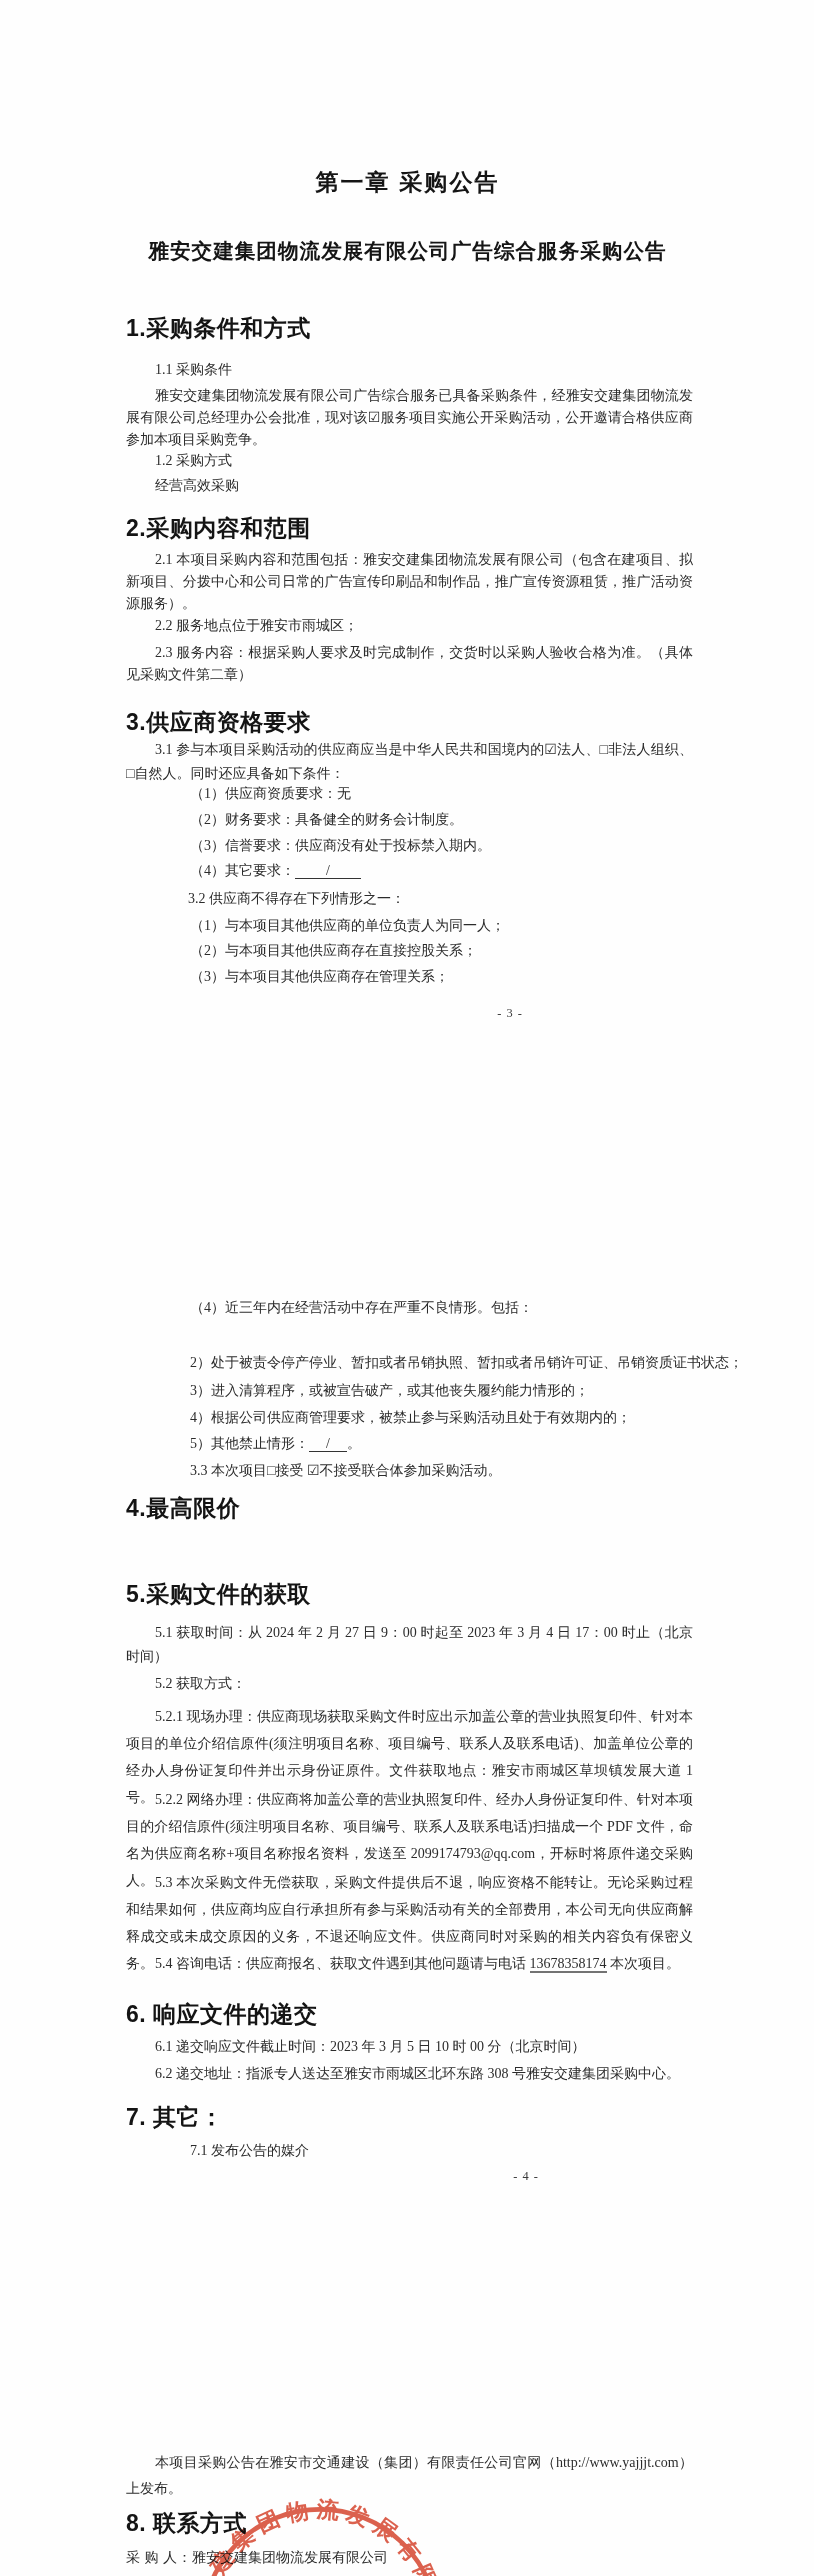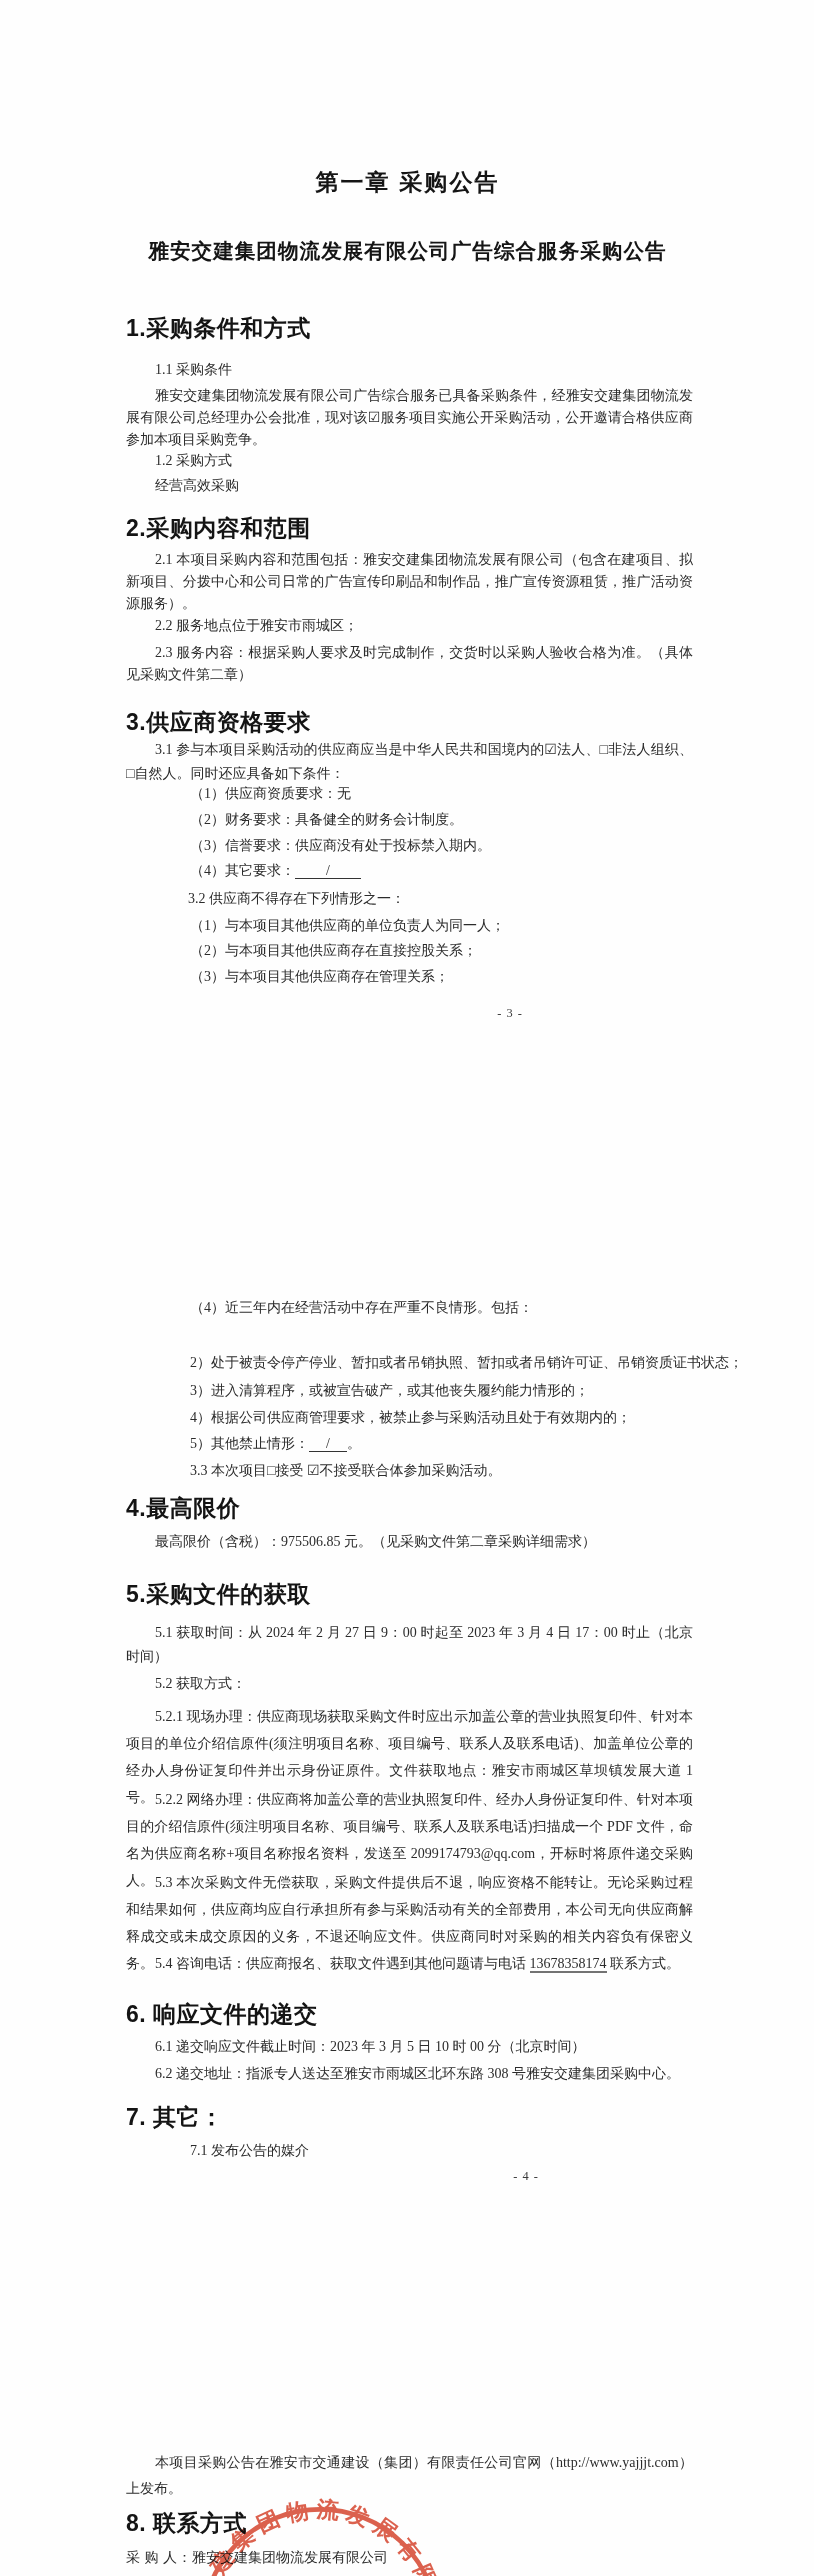--- a/index.html
+++ b/index.html
@@ -96,36 +96,35 @@
   <div class="abs line-wide" style="top:1409px;">4）根据公司供应商管理要求，被禁止参与采购活动且处于有效期内的；</div>
 
   <div class="abs line-wide" style="top:1435px;">
     <span>5）其他禁止情形：</span><span class="blank">　/　</span><span>。</span>
   </div>
 
   <div class="abs line-wide" style="top:1462px;">3.3 本次项目□接受 ☑不接受联合体参加采购活动。</div>
 
   <div class="abs h" style="top:1493px;">4.最高限价</div>
 
-  <div class="abs para" style="top:1531px;">最高限价（含税）：975506.85 元。（见采购文件第二章采购详细需求）</div>
 
   <div class="abs h" style="top:1579px;">5.采购文件的获取</div>
 
   <div class="abs para" style="top:1621px;line-height:24px;">5.1 获取时间：从 2024 年 2 月 27 日 9：00 时起至 2023 年 3 月 4 日 17：00 时止（北京时间）</div>
 
   <div class="abs line" style="top:1675px;">5.2 获取方式：</div>
 
   <div class="abs para para-lg" style="top:1703px;">5.2.1 现场办理：供应商现场获取采购文件时应出示加盖公章的营业执照复印件、针对本项目的单位介绍信原件(须注明项目名称、项目编号、联系人及联系电话)、加盖单位公章的经办人身份证复印件并出示身份证原件。文件获取地点：雅安市雨城区草坝镇发展大道 1 号。</div>
 
   <div class="abs para para-lg" style="top:1786px;">5.2.2 网络办理：供应商将加盖公章的营业执照复印件、经办人身份证复印件、针对本项目的介绍信原件(须注明项目名称、项目编号、联系人及联系电话)扫描成一个 PDF 文件，命名为供应商名称+项目名称报名资料，发送至 2099174793@qq.com，开标时将原件递交采购人。</div>
 
   <div class="abs para para-lg" style="top:1869px;">5.3 本次采购文件无偿获取，采购文件提供后不退，响应资格不能转让。无论采购过程和结果如何，供应商均应自行承担所有参与采购活动有关的全部费用，本公司无向供应商解释成交或未成交原因的义务，不退还响应文件。供应商同时对采购的相关内容负有保密义务。</div>
 
   <div class="abs para" style="top:1953px;">
-    <span>5.4 咨询电话：供应商报名、获取文件遇到其他问题请与电话 </span><span class="u">13678358174</span><span> 联系方式。</span>
+    <span>5.4 咨询电话：供应商报名、获取文件遇到其他问题请与电话 </span><span class="u">13678358174</span><span> 本次项目。</span>
   </div>
 
   <div class="abs h" style="top:1999px;">6. 响应文件的递交</div>
 
   <div class="abs line" style="top:2038px;">6.1 递交响应文件截止时间：2023 年 3 月 5 日 10 时 00 分（北京时间）</div>
   <div class="abs line" style="top:2065px;">6.2 递交地址：指派专人送达至雅安市雨城区北环东路 308 号雅安交建集团采购中心。</div>
 
   <div class="abs h" style="top:2102px;">7. 其它：</div>
 
   <div class="abs line-wide" style="top:2142px;">7.1 发布公告的媒介</div>

